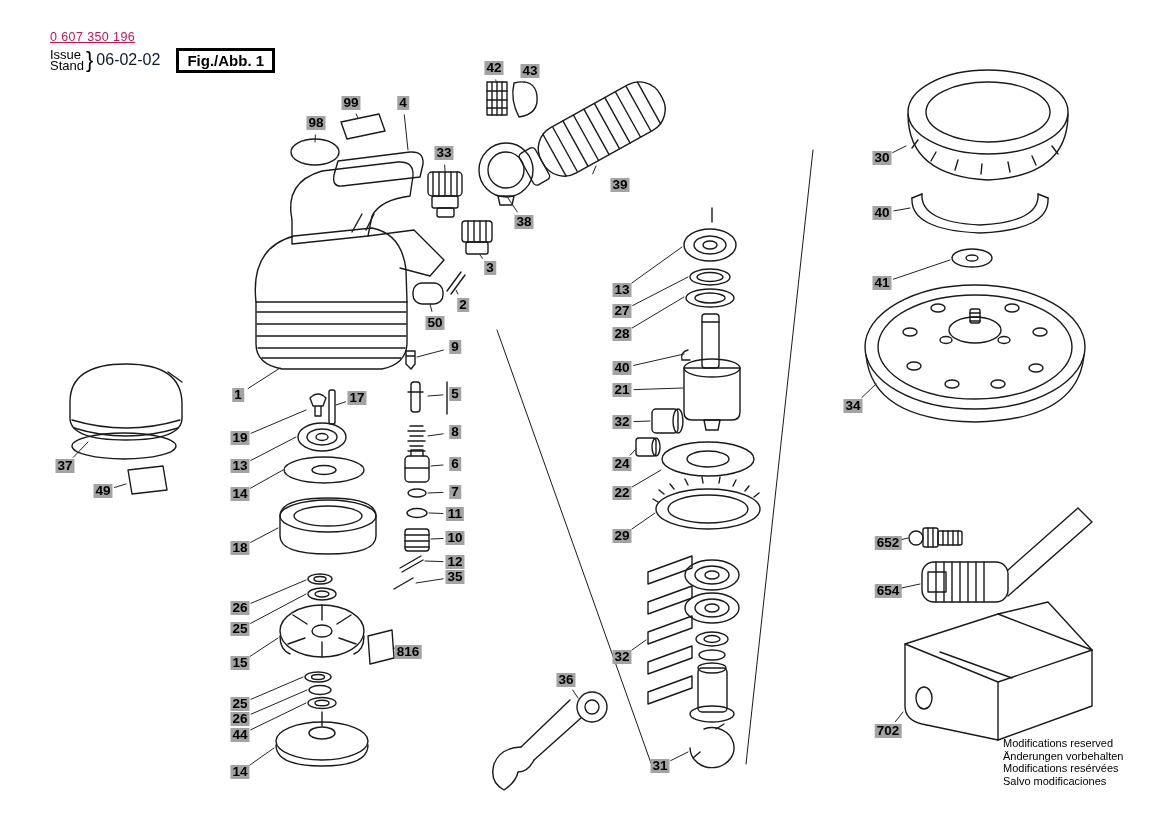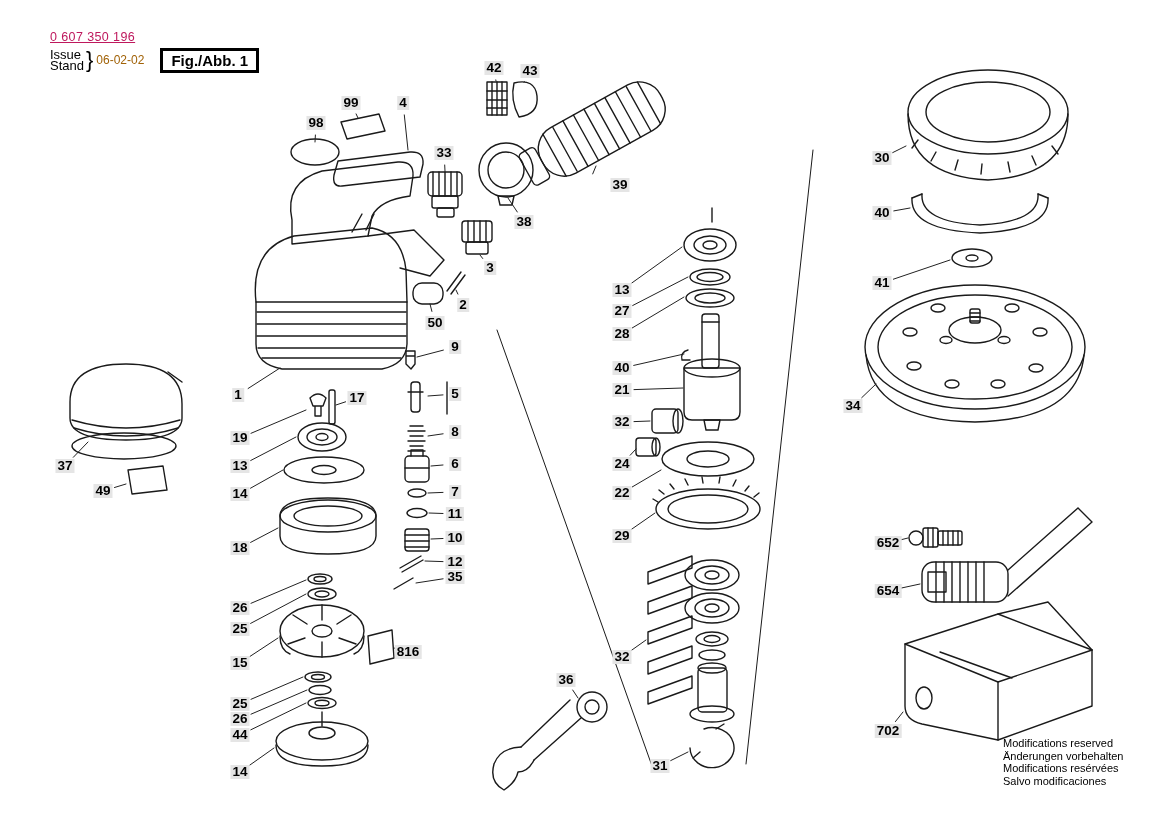--- a/index.html
+++ b/index.html
@@ -5,28 +5,28 @@
   html,body{margin:0;padding:0;background:#fff;}
   .stage{
     position:relative;width:1169px;height:826px;background:#fff;overflow:hidden;
     font-family:"Liberation Sans",sans-serif;color:#111;
   }
   #artwork{position:absolute;left:0;top:0;width:1169px;height:826px;}
   .label-layer{position:absolute;left:0;top:0;width:1169px;height:826px;pointer-events:none;}
   .part-label{
     position:absolute;transform:translate(-50%,-50%);
     font-weight:bold;font-size:13.5px;color:#000;white-space:nowrap;
-    background:#e5e5e5;padding:0 2px;line-height:14px;
+    background:#a3a3a3;padding:0 2px;line-height:14px;
   }
   .header{position:absolute;left:50px;top:30px;}
   .part-number{font-size:12.5px;letter-spacing:.4px;color:#be185d;text-decoration:underline;}
   .issue-row{display:flex;align-items:center;margin-top:3px;gap:2px;}
   .issue-words{display:flex;flex-direction:column;font-size:13px;line-height:11px;color:#000;}
   .brace{font-size:22px;font-weight:400;color:#000;}
-  .issue-date{font-size:12px;color:#a16207;margin-left:1px;}
+  .issue-date{font-size:16px;color:#0f172a;margin-left:1px;}
   .fig-box{
     margin-left:14px;border:3px solid #000;padding:1px 8px;
     font-weight:bold;font-size:15px;color:#000;background:#fff;
   }
   .footer-notes{position:absolute;left:1003px;top:737px;font-size:11px;line-height:12.5px;color:#000;}
 </style>
 </head>
 <body>
 
 <div class="stage">

